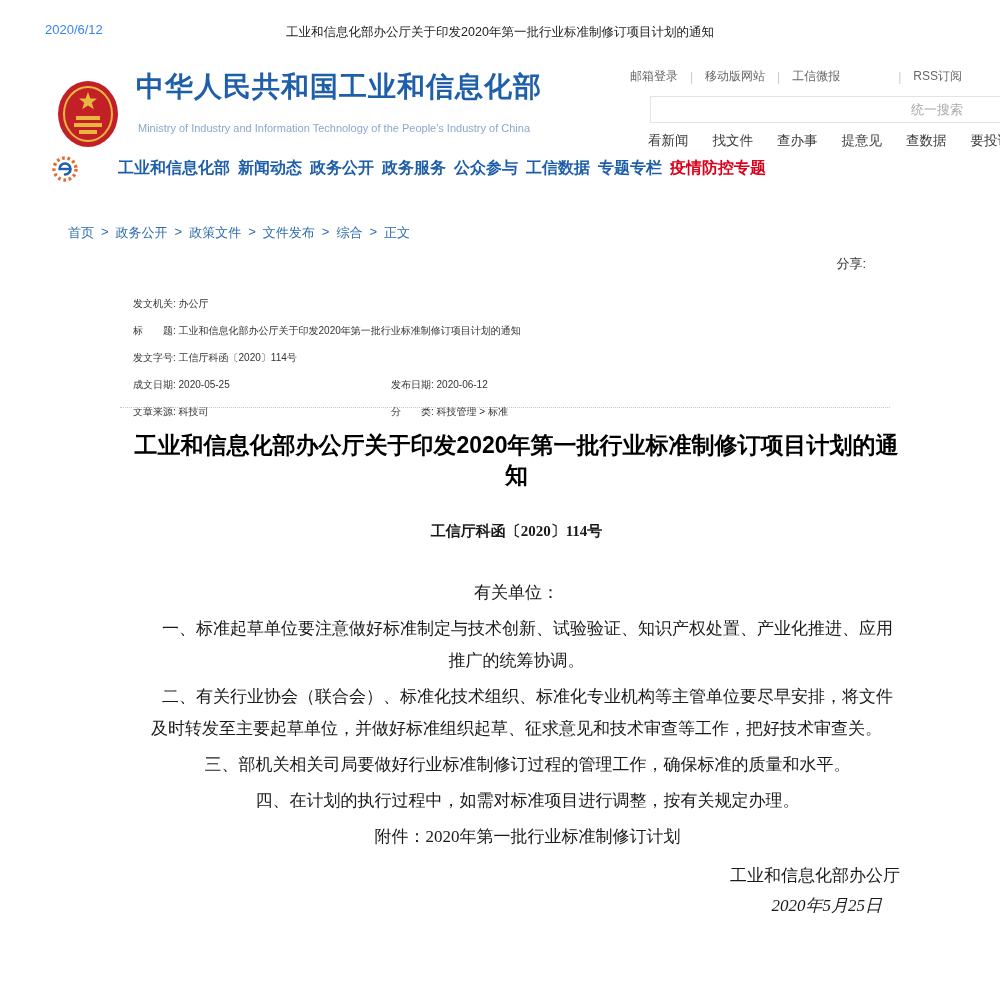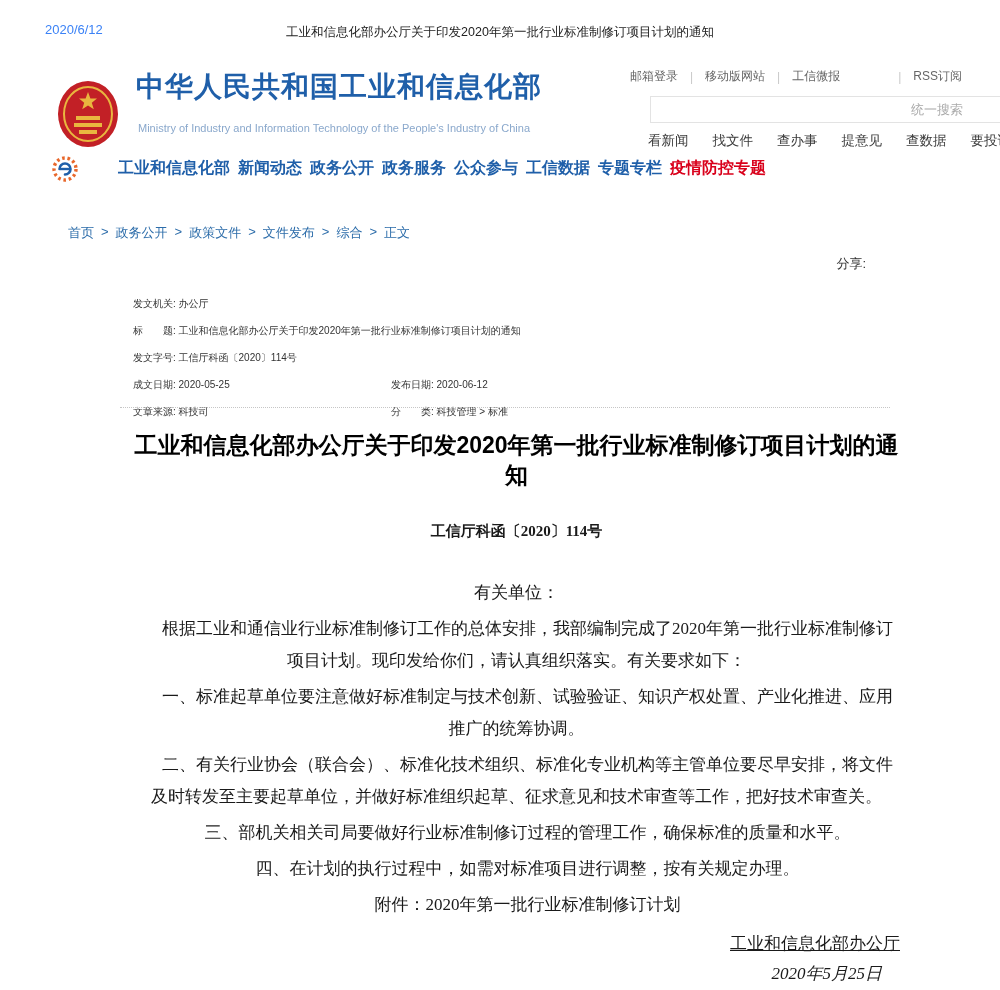--- a/index.html
+++ b/index.html
@@ -59,21 +59,21 @@
   
   .article{position:absolute;left:133px;top:424px;width:767px;color:#1a1a1a;}
   .article h1{margin:6px 0 0;font-size:23px;line-height:30px;font-weight:bold;color:#000;
     text-align:center;font-family:"Liberation Sans",sans-serif;}
   .doc-number{margin:32px 0 0;text-align:center;font-size:15px;font-weight:bold;
     font-family:"Liberation Serif",serif;}
   .doc-body{margin-top:36px;font-family:"Liberation Serif",serif;font-size:17px;}
   .doc-body p{margin:4px 0;line-height:32px;text-indent:1.3em;text-align:center;}
   .doc-body p.greeting{text-indent:0;}
   .signature-block{margin-top:8px;text-align:right;font-family:"Liberation Serif",serif;font-size:17px;}
-  .signature-block .sig-line{line-height:30px;text-decoration:underline;}
+  .signature-block .sig-line{line-height:30px;}
   .signature-block .sig-date{line-height:30px;padding-right:18px;font-style:italic;}
 </style>
 </head>
 <body>
 
 <div class="print-date">2020/6/12</div>
 <div class="print-title">工业和信息化部办公厅关于印发2020年第一批行业标准制修订项目计划的通知</div>
 
 <div class="site-header">
 
@@ -176,21 +176,20 @@
   </div>
 </div>
 <div class="meta-divider"></div>
 
 <div class="article">
   <h1>工业和信息化部办公厅关于印发2020年第一批行业标准制修订项目计划的通知</h1>
   <div class="doc-number">工信厅科函〔2020〕114号</div>
 
   <div class="doc-body">
     <p class="greeting">有关单位：</p>
-    <p>根据工业和通信业行业标准制修订工作的总体安排，我部编制完成了2020年第一批行业标准制修订项目计划。现印发给你们，请认真组织落实。有关要求如下：</p>
     <p>一、标准起草单位要注意做好标准制定与技术创新、试验验证、知识产权处置、产业化推进、应用推广的统筹协调。</p>
     <p>二、有关行业协会（联合会）、标准化技术组织、标准化专业机构等主管单位要尽早安排，将文件及时转发至主要起草单位，并做好标准组织起草、征求意见和技术审查等工作，把好技术审查关。</p>
     <p>三、部机关相关司局要做好行业标准制修订过程的管理工作，确保标准的质量和水平。</p>
     <p>四、在计划的执行过程中，如需对标准项目进行调整，按有关规定办理。</p>
     <p>附件：2020年第一批行业标准制修订计划</p>
   </div>
 
   <div class="signature-block">
     <div class="sig-line">工业和信息化部办公厅</div>
     <div class="sig-date">2020年5月25日</div>

